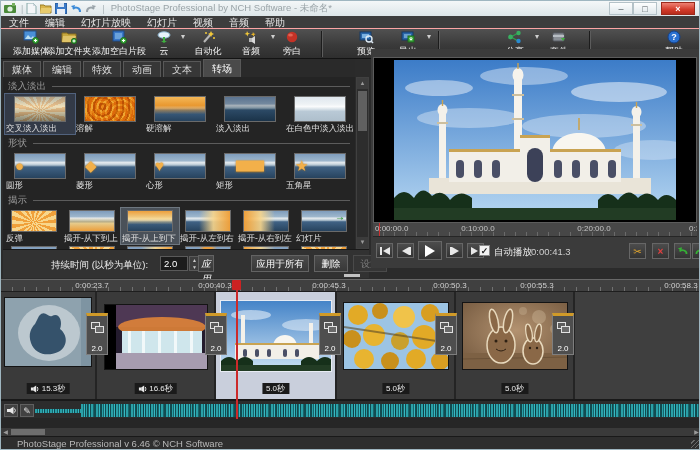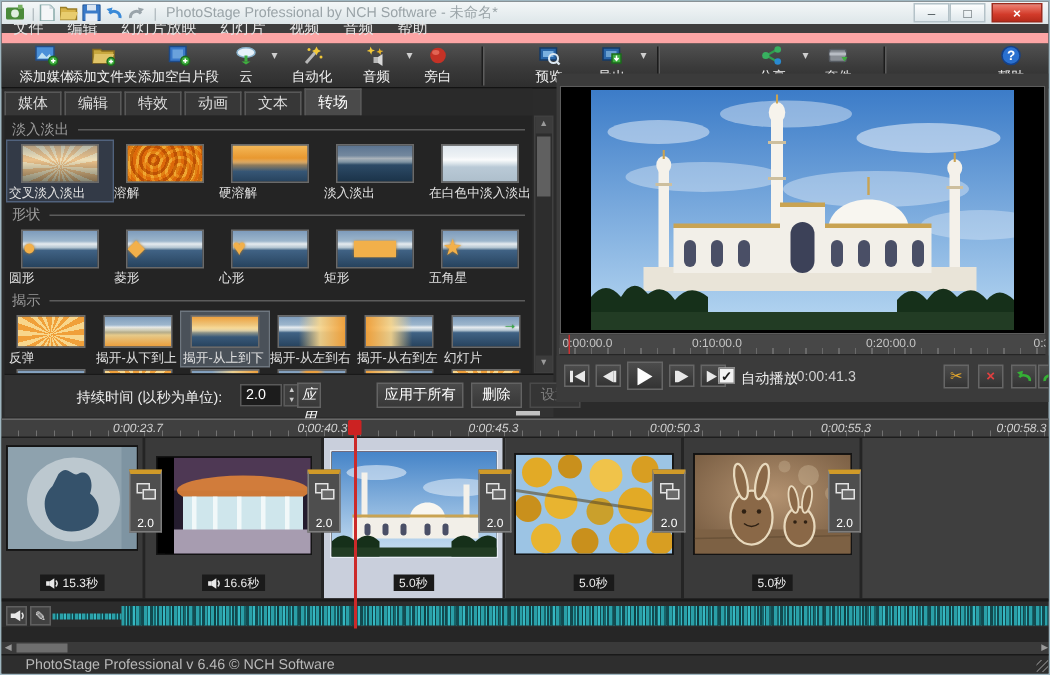--- a/index.html
+++ b/index.html
@@ -14,21 +14,21 @@
   .tb-sep { color:#aab4b8; font-size:9px; margin:0 2px; }
   .tb-title { font-size:9.5px; color:#9aa4a8; margin-left:4px; white-space:nowrap; }
   .win-btn { position:absolute; top:1px; height:13px; font-size:9px; line-height:12px; text-align:center;
              border:1px solid #b4c2c8; background:linear-gradient(#fdfefe,#dfe8ec); color:#4a5458; }
   .win-min { right:66px; width:24px; }
   .win-max { right:42px; width:24px; }
   .win-close { right:4px; width:34px; background:linear-gradient(#ee8173,#d23b2a 60%,#b72c1c); color:#fff; border-color:#9c2a1c; font-weight:bold; }
 
   
   .menubar { position:absolute; top:15px; left:0; right:0; height:13px; background:#3d3d3d;
-             border-bottom:7px solid #fca5a5; display:flex; align-items:center; }
+             border-bottom:1px solid #fca5a5; display:flex; align-items:center; }
   .menu-item { color:#e6e6e6; font-size:10px; padding:0 8px; line-height:13px; }
 
   
   .toolbar { position:absolute; top:28px; left:0; right:0; height:30px;
              background:linear-gradient(#515151,#3a3a3a 55%,#2e2e2e); border-bottom:1px solid #131313; }
   .tool { position:absolute; top:1px; height:28px; text-align:center; color:#f2f2f2; font-size:9px; cursor:default; }
   .tool .ti { display:block; height:15px; }
   .tool svg { height:14px; }
   .tool .dd { position:absolute; top:2px; right:2px; color:#cfcfcf; font-size:8px; }
   .tsep { position:absolute; top:2px; height:26px; width:2px;
@@ -116,21 +116,21 @@
   .tpt-time { position:absolute; left:160px; top:9px; color:#cfcfcf; font-size:9.5px; }
   .act-btn { position:absolute; top:6px; width:17px; height:16px; background:linear-gradient(#4c4c4c,#333);
              border:1px solid #666; display:flex; align-items:center; justify-content:center; font-size:10px; }
 
   
   .split-dash { position:absolute; left:343px; top:273px; width:16px; height:3px; background:#c2c2c2; }
   .tlruler { position:absolute; top:278px; left:0; width:700px; height:13px; background:#404040;
              border-top:1px solid #686868; border-bottom:1px solid #1e1e1e; overflow:hidden;
              background-image:repeating-linear-gradient(90deg, transparent 0 11px, #717171 11px 12px);
              background-size:100% 4px; background-position:0 100%; background-repeat:no-repeat,repeat; }
-  .tl-lbl { position:absolute; top:1px; transform:translateX(-50%); font-size:8px; color:#d2d2d2; white-space:nowrap;font-style:italic; }
+  .tl-lbl { position:absolute; top:1px; transform:translateX(-50%); font-size:8px; color:#d2d2d2; white-space:nowrap; }
 
   .tlclips { position:absolute; top:291px; left:0; width:700px; height:107px; background:#333; }
   .clip { position:absolute; top:0; height:107px; background:#3a3a3a; border-right:2px solid #242424; }
   .clip.sel { background:#c9cfdc; }
   .clip-empty { position:absolute; top:0; height:107px; left:574px; width:126px; background:#3f3f3f; }
   .cth { position:absolute; left:50%; transform:translateX(-50%); border:1px solid #141414; overflow:hidden; background:#000; }
   .clip.sel .cth { border:1px solid #e8ecf4; }
   .chip { position:absolute; bottom:5px; left:50%; transform:translateX(-50%); background:#1a1a1a; color:#ececec;
           font-size:8px; height:11px; line-height:11px; padding:0 4px; display:flex; align-items:center; gap:3px; white-space:nowrap; }
   .badge { position:absolute; top:21px; width:22px; height:42px; background:#4e4e4e; border:1px solid #7e7e7e;
@@ -579,21 +579,21 @@
     </div>
   </div>
 
   <div class="split-dash"></div>
 
   <div class="tlruler">
     <span class="tl-lbl" style="left:91px;">0:00:23.7</span>
     <span class="tl-lbl" style="left:214px;text-align:right;">0:00:40.3</span>
     <span class="tl-lbl" style="left:328px;">0:00:45.3</span>
     <span class="tl-lbl" style="left:449px;">0:00:50.3</span>
-    <span class="tl-lbl" style="left:563px;">0:00:55.3</span>
+    <span class="tl-lbl" style="left:536px;">0:00:55.3</span>
     <span class="tl-lbl" style="left:680px;">0:00:58.3</span>
   </div>
 
   <div class="tlclips">
     <div class="clip" style="left:0;width:96px;text-align:right;">
       <div class="cth" style="top:5px;width:88px;height:70px;">
         <svg width="88" height="70" viewBox="0 0 88 70">
             <rect width="88" height="70" fill="#8ea2ae"></rect>
             <ellipse cx="44" cy="35" rx="31" ry="28" fill="#bcc8cf"></ellipse>
             <path d="M34,18 c6,-7 9,2 13,0 c7,-4 11,5 8,13 c9,7 7,19 -2,23 c-11,5 -23,2 -27,-9 c-3,-9 0,-15 4,-19 z" fill="#35526b"></path>

